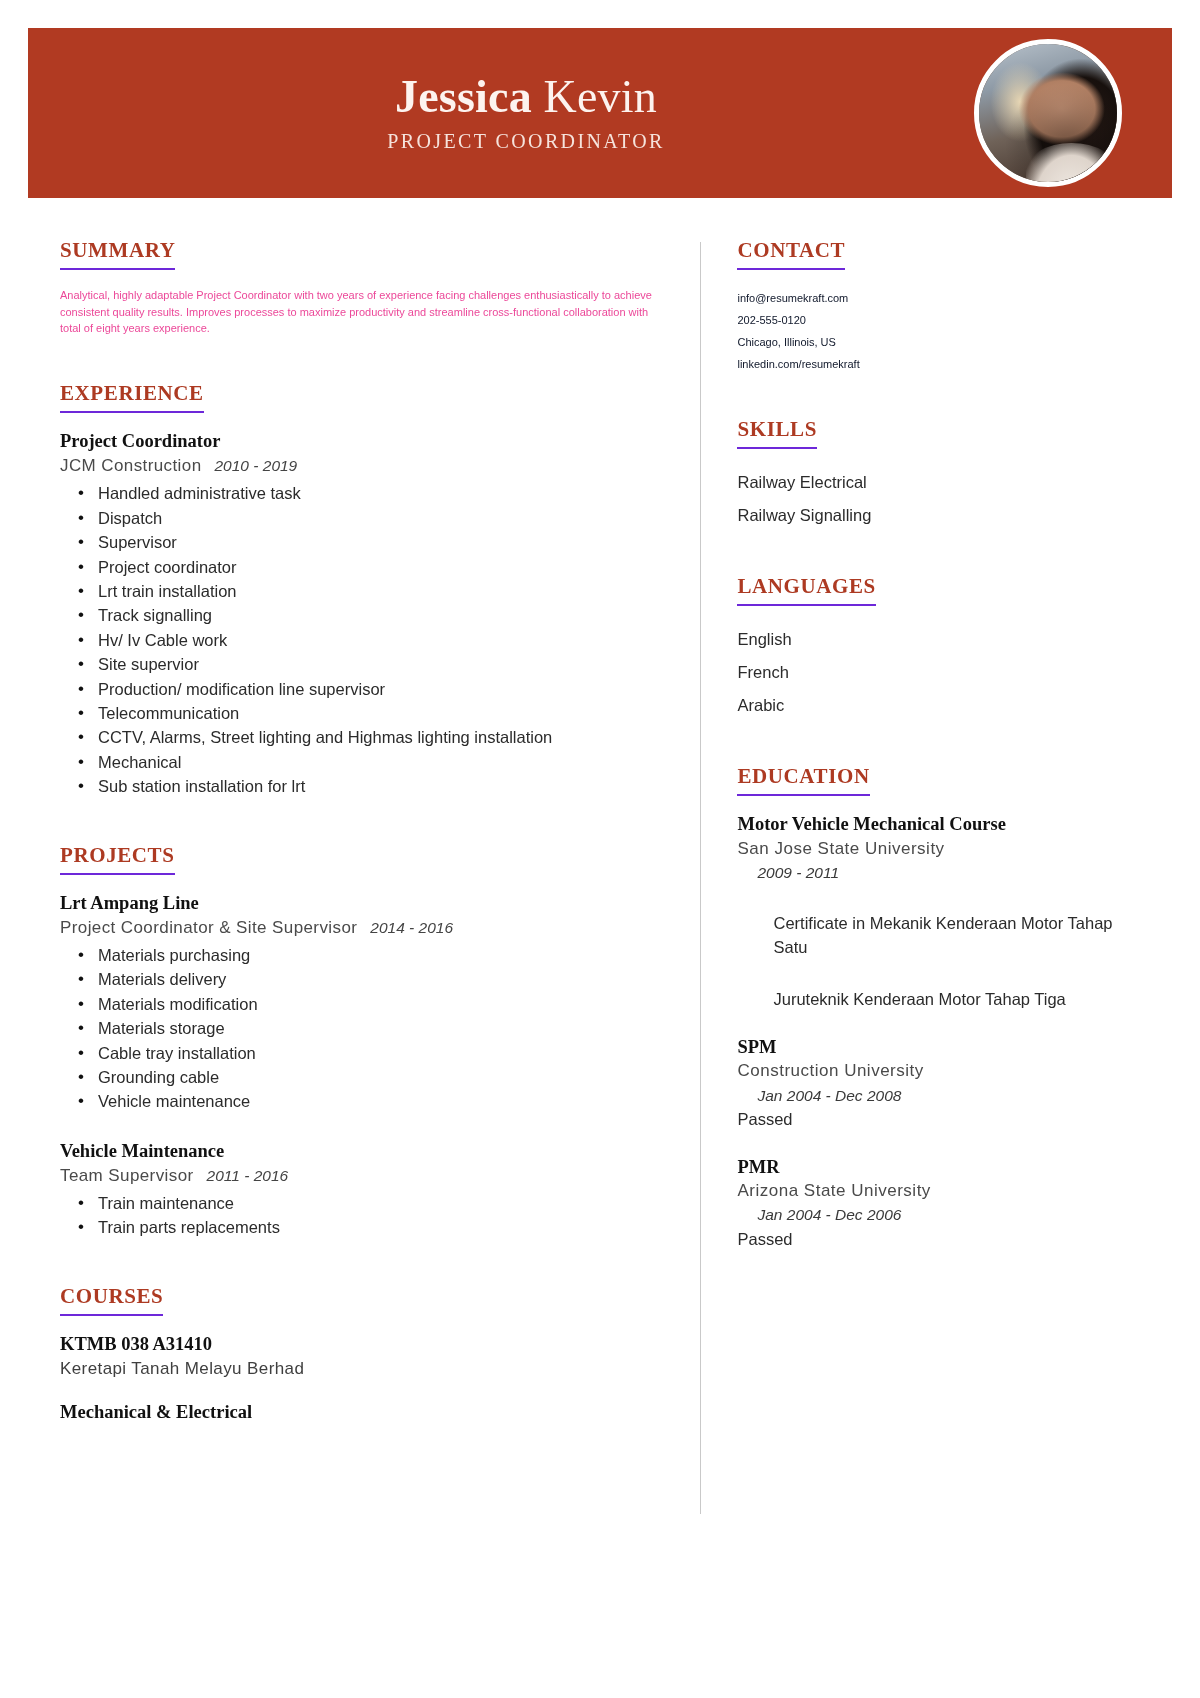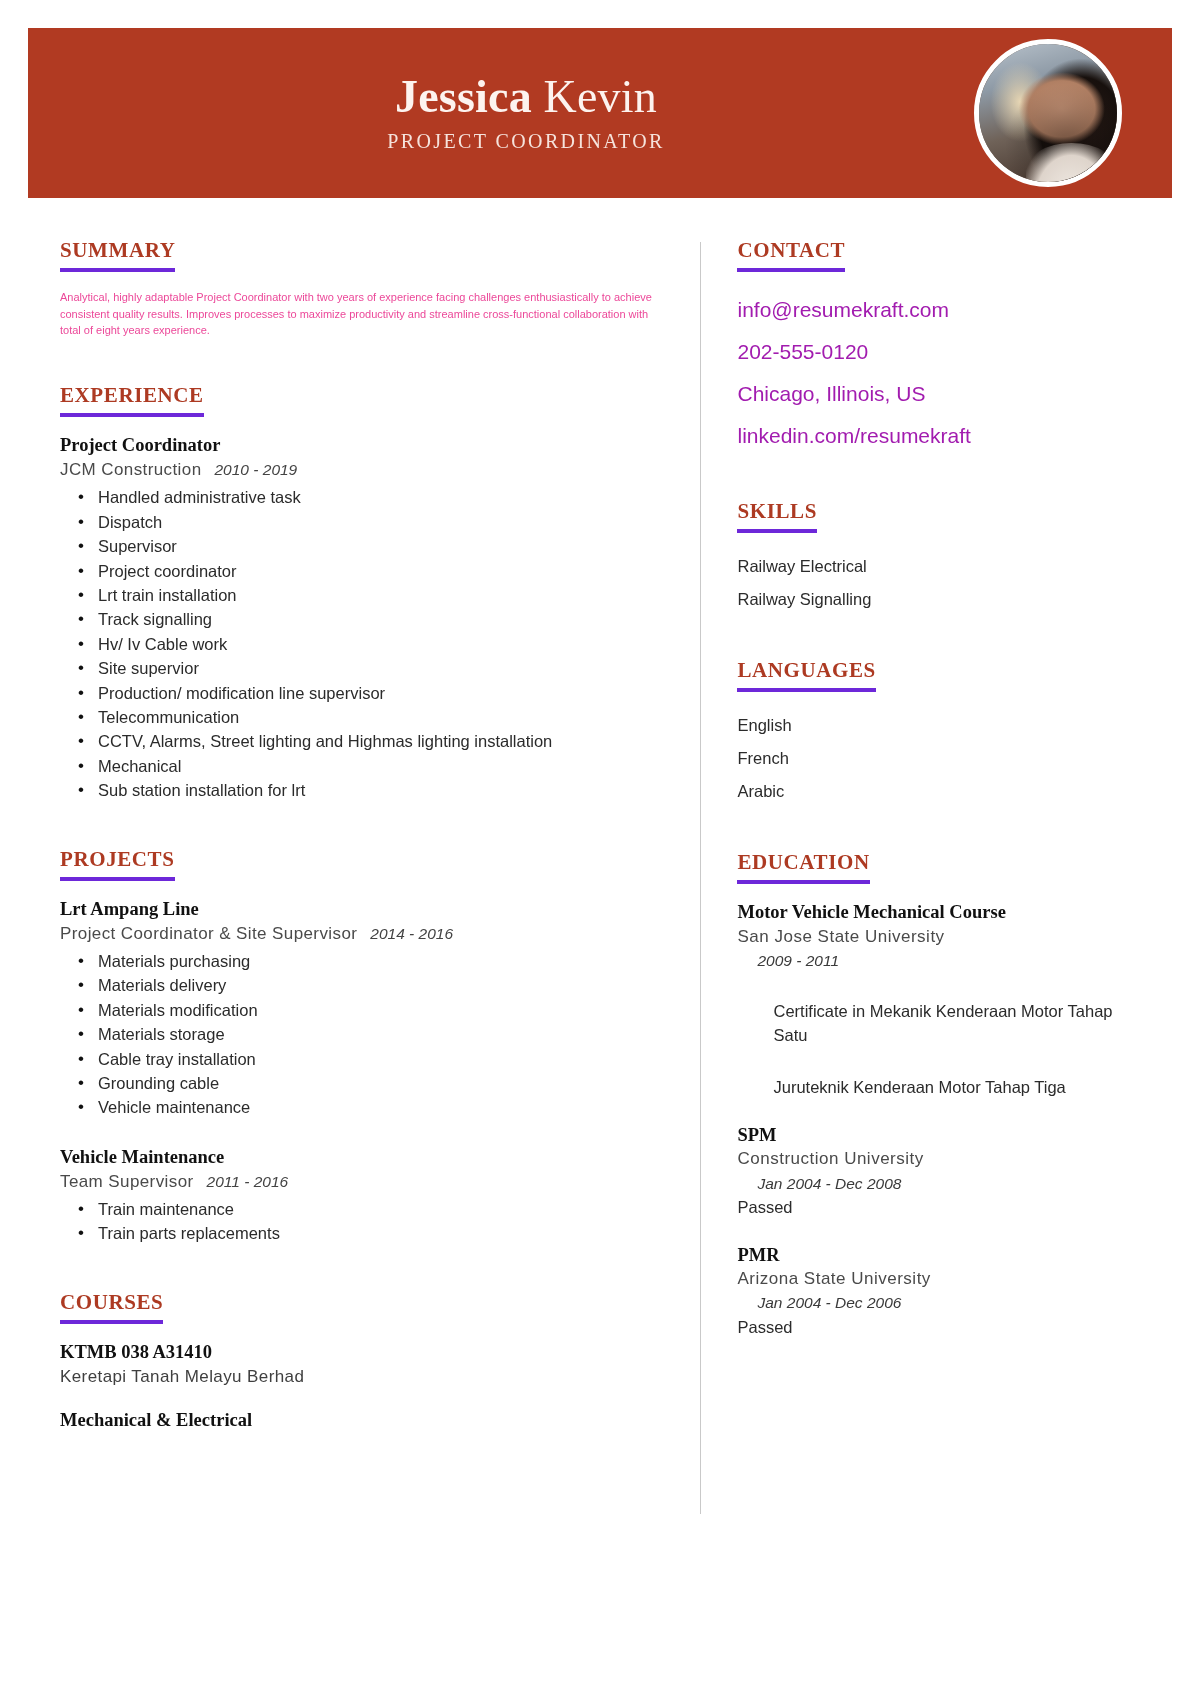--- a/index.html
+++ b/index.html
@@ -100,21 +100,21 @@
   
   .section { margin-bottom: 0; }
   .section-head {
     font-family: "Liberation Serif", serif;
     font-weight: 700;
     font-size: 21px;
     color: #ad3a22;
     letter-spacing: 0.6px;
     display: inline-block;
     padding-bottom: 5px;
-    border-bottom: 4px solid #6d28d9;
+    border-bottom: 2px solid #6d28d9;
     margin-bottom: 17px;
   }
   .gap-l { height: 44px; }
   .gap-r { height: 42px; }
 
   
   .summary-text {
     font-size: 11px;
     color: #ec4899;
     line-height: 1.52;
@@ -165,22 +165,22 @@
   .course-entry { margin-bottom: 20px; }
   .course-sub {
     font-size: 17px;
     color: #3f3f3f;
     letter-spacing: 0.4px;
     line-height: 1.35;
   }
 
   
   .contact-line {
-    font-size: 21px;
-    color: #a21caf;
+    font-size: 11px;
+    color: #0f172a;
     line-height: 2.0;
   }
   .plain-line {
     font-size: 16.5px;
     color: #2b2b2b;
     line-height: 2.0;
   }
   .edu-entry { margin-bottom: 24px; }
   .edu-degree {
     font-family: "Liberation Serif", serif;

